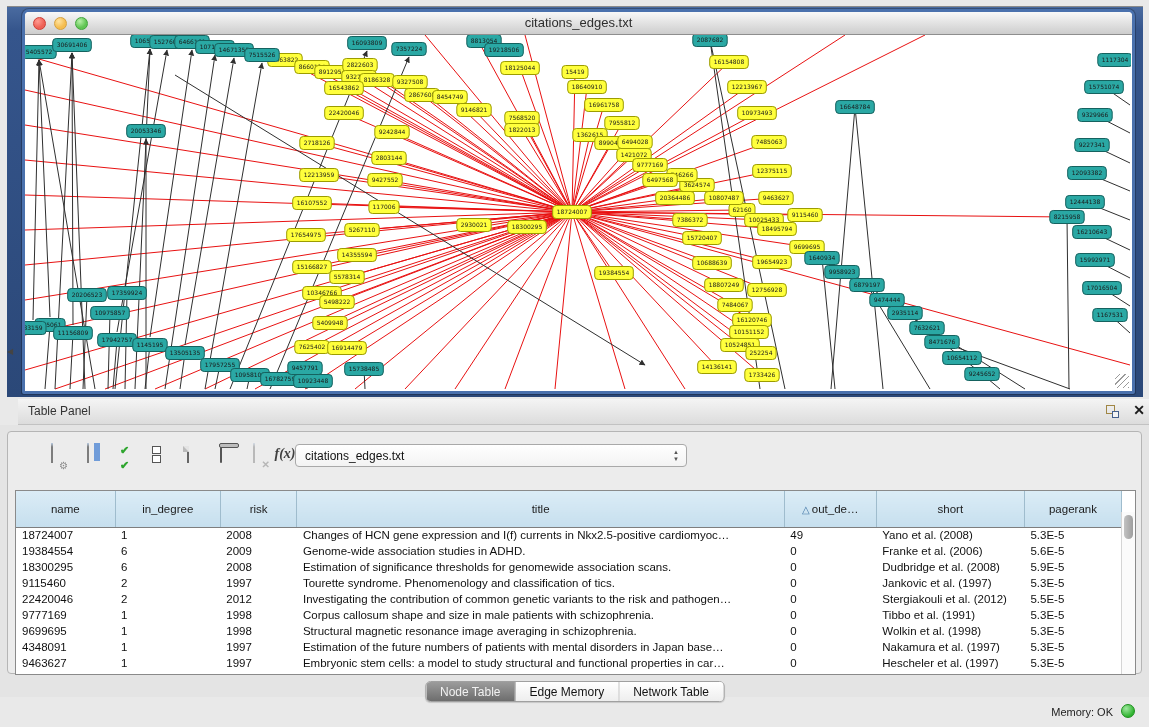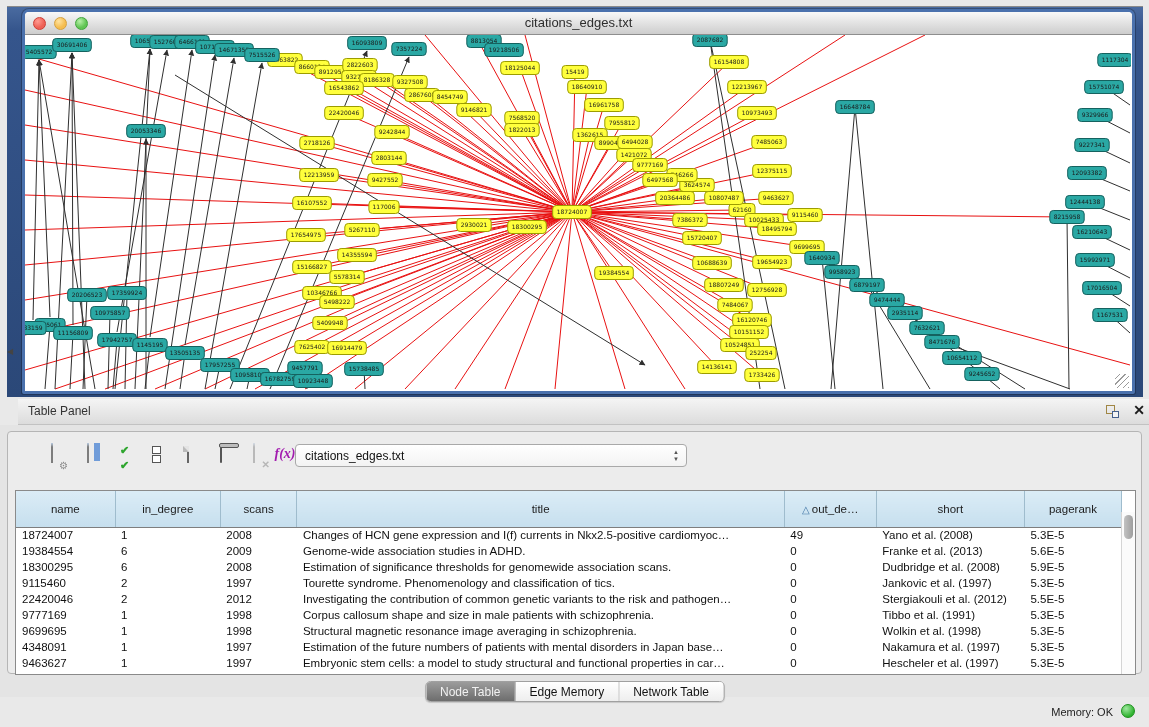--- a/index.html
+++ b/index.html
@@ -49,21 +49,21 @@
   .gear-badge { position:absolute; right:-4px; bottom:-5px; font-size:10px; color:#8a8a8a; }
   .checks { font-size:11px; color:#2ea52e; line-height:9px; font-weight:bold; letter-spacing:-1px; }
   .two-squares div { width:9px; height:8px; border:1.5px solid #555; background:#fff; margin:1px auto; }
   .newdoc { width:16px; height:20px; background:linear-gradient(#fff,#efefef); border:1px solid #666; position:relative; margin:0 auto; }
   .newdoc:after { content:""; position:absolute; right:-1px; top:-1px; border-style:solid; border-width:0 6px 6px 0; border-color:transparent #e4e4e4 #bbb transparent; }
   .trash { position:relative; width:16px; height:19px; margin:2px auto 0;
            background:linear-gradient(90deg,#9d9d9d,#e8e8e8 30%,#8f8f8f); border:1px solid #555; border-radius:2px 2px 4px 4px; }
   .trash:before { content:""; position:absolute; left:-2px; top:-4px; width:18px; height:3px; background:#bdbdbd; border:1px solid #555; border-radius:2px; }
   .deltable { opacity:.45; position:relative; }
   .deltable .x { position:absolute; right:-4px; bottom:-4px; color:#777; font-size:10px; font-weight:bold; }
-  .fx { font-size:14px; color:#a21caf; font-style:italic; font-family:"Liberation Serif", serif; font-weight:bold; }
+  .fx { font-size:14px; color:#404040; font-style:italic; font-family:"Liberation Serif", serif; font-weight:bold; }
   .combo { position:absolute; left:287px; top:12px; width:392px; height:23px; background:linear-gradient(#fff,#f3f3f3);
            border:1px solid #a9a9a9; border-radius:4px; font-size:12px; color:#111; padding:4px 22px 0 9px; }
   .combo .stepper { position:absolute; right:7px; top:4px; font-size:6px; color:#555; line-height:7px; text-align:center; }
 
   
   .tablewrap { position:absolute; left:7px; top:58px; width:1121px; height:185px; border:1px solid #8a8a8a; background:#fff; overflow:hidden; }
   table.grid { border-collapse:collapse; table-layout:fixed; width:1106px; font-size:11.5px; }
   table.grid th { height:36px; background:linear-gradient(#dbecf6,#c6dfee); border-right:1px solid #9fbccd; border-bottom:1px solid #7e7e7e;
                   font-weight:normal; color:#1c1c1c; text-align:center; overflow:hidden; white-space:nowrap; }
   table.grid td { height:16px; padding:0 0 0 6px; color:#101010; white-space:nowrap; overflow:hidden; }
@@ -579,21 +579,21 @@
             <col style="width:75px">
             <col style="width:477px">
             <col style="width:90px">
             <col style="width:145px">
             <col style="width:95px">
           </colgroup>
         <thead>
             <tr id="hdr">
               <th>name</th>
               <th>in_degree</th>
-              <th>scans</th>
+              <th>risk</th>
               <th>title</th>
               <th><span class="sort-tri">△</span>out_de…</th>
               <th>short</th>
               <th>pagerank</th>
             </tr>
           </thead>
         <tbody id="tbody">
             <tr>
               <td>18724007</td>
               <td>1</td>
@@ -602,21 +602,21 @@
               <td>49</td>
               <td>Yano et al. (2008)</td>
               <td>5.3E-5</td>
             </tr>
             <tr>
               <td>19384554</td>
               <td>6</td>
               <td>2009</td>
               <td>Genome-wide association studies in ADHD.</td>
               <td>0</td>
-              <td>Franke et al. (2013)</td>
+              <td>Franke et al. (2006)</td>
               <td>5.6E-5</td>
             </tr>
             <tr>
               <td>18300295</td>
               <td>6</td>
               <td>2008</td>
               <td>Estimation of significance thresholds for genomewide association scans.</td>
               <td>0</td>
               <td>Dudbridge et al. (2008)</td>
               <td>5.9E-5</td>

